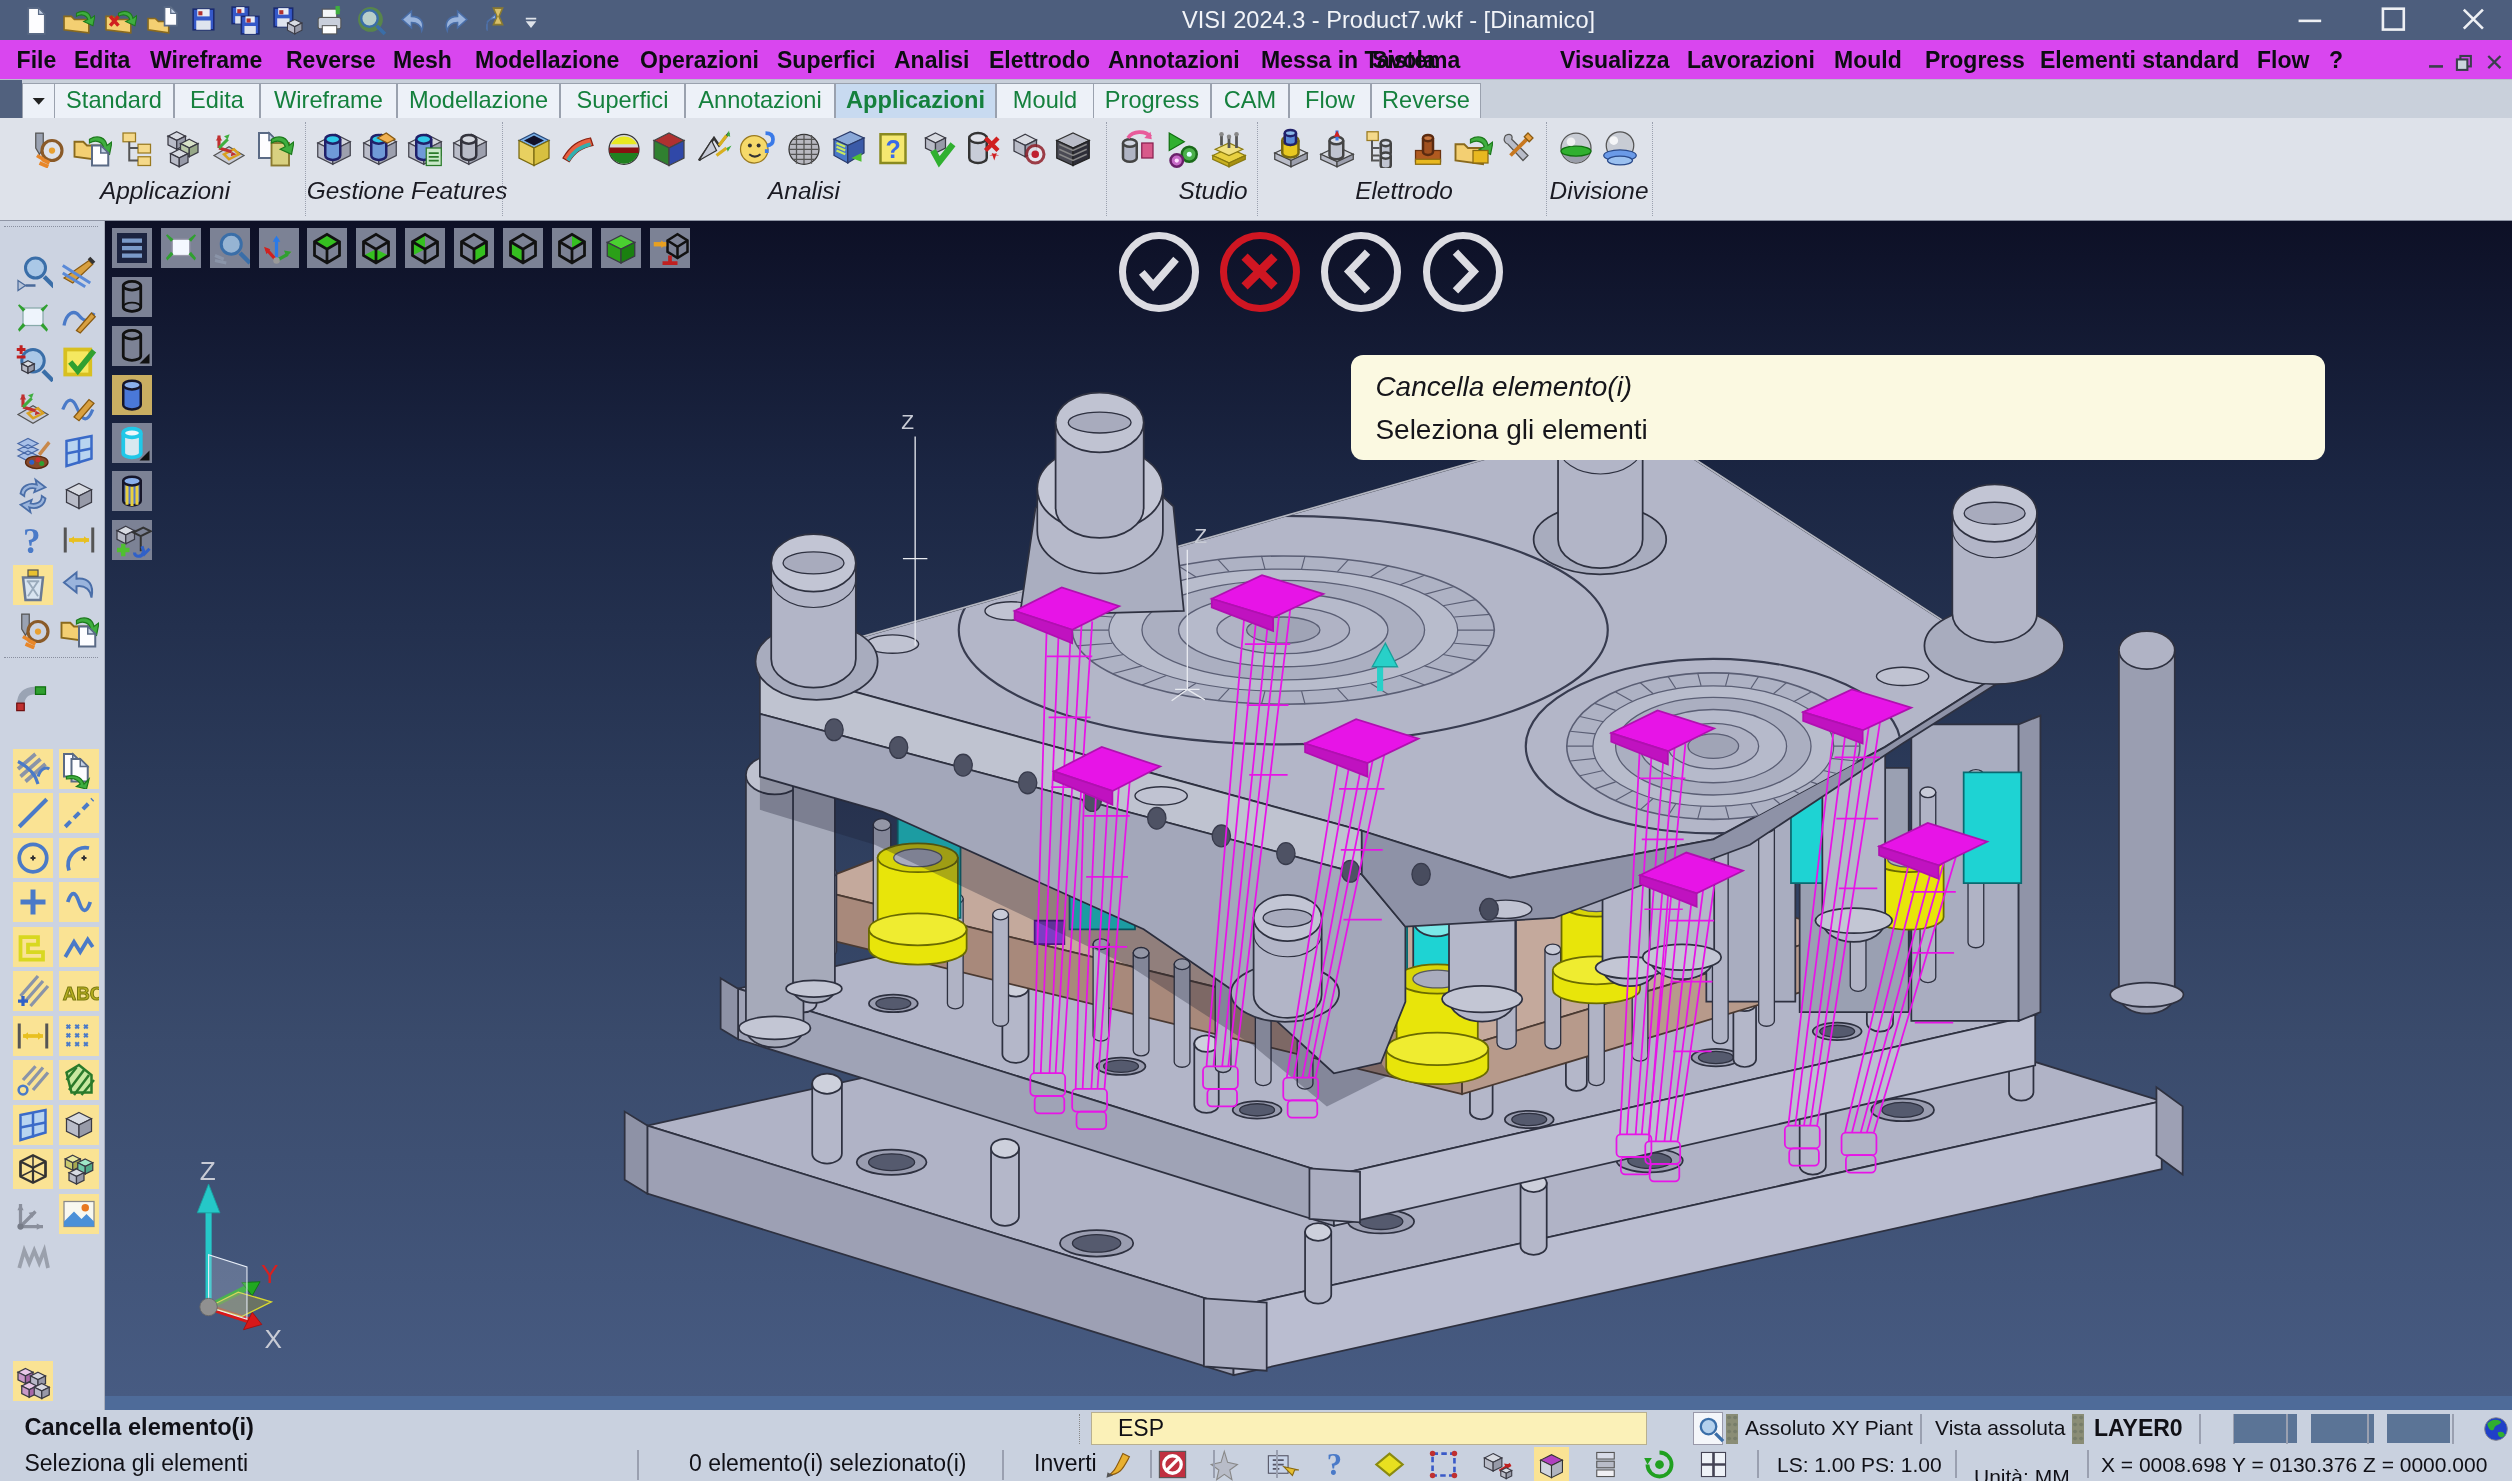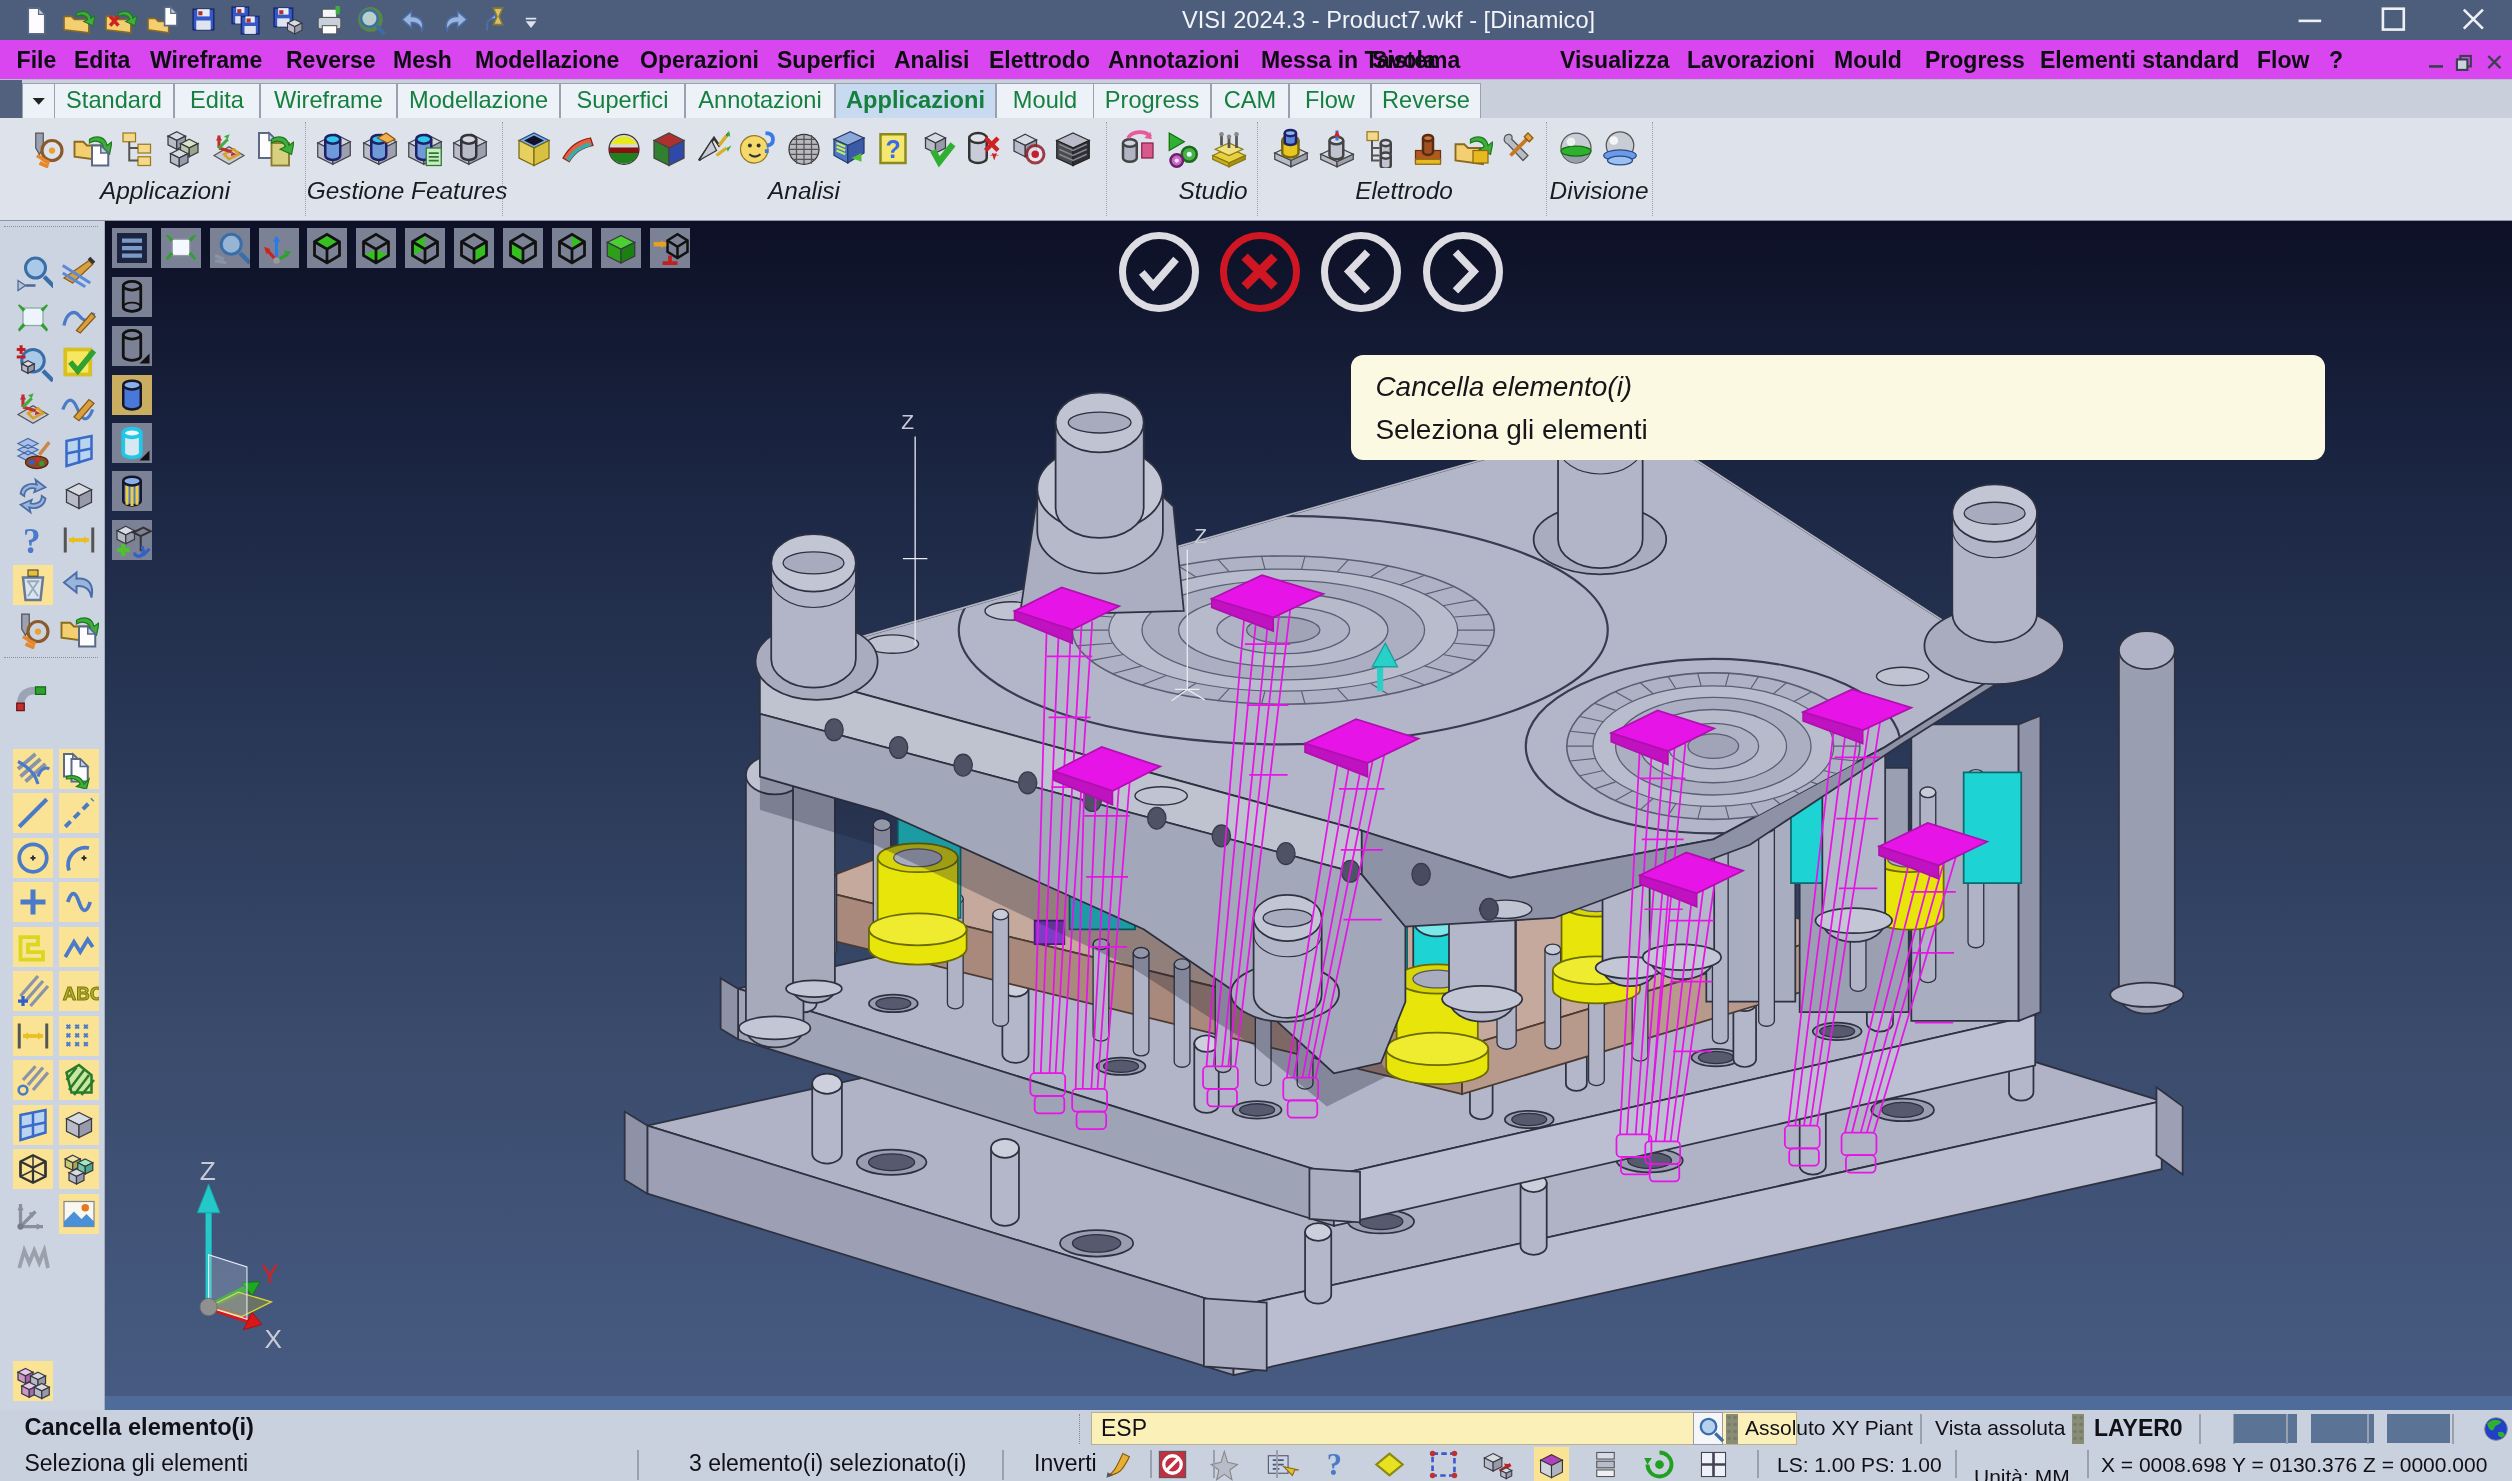--- a/index.html
+++ b/index.html
@@ -1130,25 +1130,25 @@
 <div class="tip">
       <div style="position:absolute;left:24.4px;top:15.7px;font-style:italic">Cancella elemento(i)</div>
       <div style="position:absolute;left:24.4px;top:59px">Seleziona gli elementi</div>
     </div>
 </div>
 <div class="abs" id="bluestrip"></div>
 <div class="abs" id="statusbar">
 <div class="abs" style="left:24.4px;top:3.5px;font-weight:bold;font-size:23.6px">Cancella elemento(i)</div>
 <div class="abs" style="left:24.4px;top:40px;font-size:23px">Seleziona gli elementi</div>
 <div class="abs" style="left:637px;top:40px;width:1.7px;height:30px;background:#9aa0b0"></div>
-<div class="abs" style="left:689px;top:40px;font-size:23px">3 elemento(i) selezionato(i)</div>
+<div class="abs" style="left:689px;top:40px;font-size:23px">0 elemento(i) selezionato(i)</div>
 <div class="abs" style="left:1002px;top:40px;width:1.7px;height:30px;background:#9aa0b0"></div>
 <div class="abs" style="left:1034px;top:40px;font-size:23px">Inverti</div>
 <div class="abs" style="left:1079px;top:3.5px;width:8.7px;height:30px;border-left:1.7px dotted #888"></div>
-<div class="abs" style="left:1091px;top:1.7px;width:706px;height:33px;background:#fbf1b8;border:0.9px solid #b8b090;font-size:23px;line-height:31px;padding-left:9px">ESP</div>
+<div class="abs" style="left:1091px;top:1.7px;width:556px;height:33px;background:#fbf1b8;border:0.9px solid #b8b090;font-size:23px;line-height:31px;padding-left:26px">ESP</div>
 <div class="abs" style="left:1693px;top:1.7px;width:30px;height:33px;background:#f4f6fa;border:0.9px solid #99a"><svg width="31" height="31" viewBox="0 0 32 32">
         <circle cx="15" cy="14" r="8" fill="#9fc4e8" fill-opacity="0.75" stroke="#3a6ea8" stroke-width="2.4"></circle>
         <line x1="22" y1="21" x2="30" y2="29" stroke="#3a6ea8" stroke-width="3.5"></line>
       </svg></div>
 <div class="gr" style="left:1726px;top:3.5px"></div>
 <div class="abs" style="left:1745px;top:6.1px;font-size:21px">Assoluto XY Piant</div>
 <div class="abs" style="left:1920px;top:3.5px;width:1.7px;height:30px;background:#9aa0b0"></div>
 <div class="abs" style="left:1935px;top:6.1px;font-size:21px">Vista assoluta</div>
 <div class="gr" style="left:2072px;top:3.5px"></div>
 <div class="abs" style="left:2094px;top:5.2px;font-weight:bold;font-size:23px">LAYER0</div>

